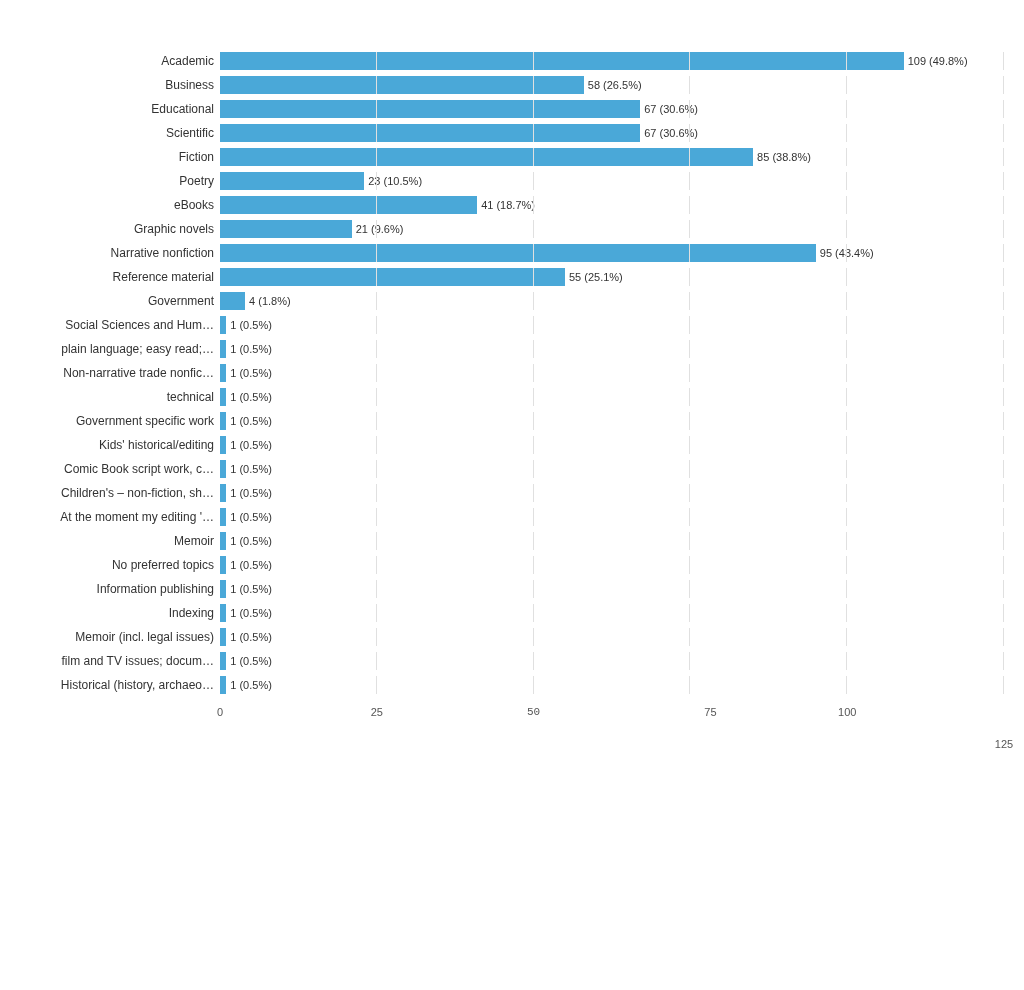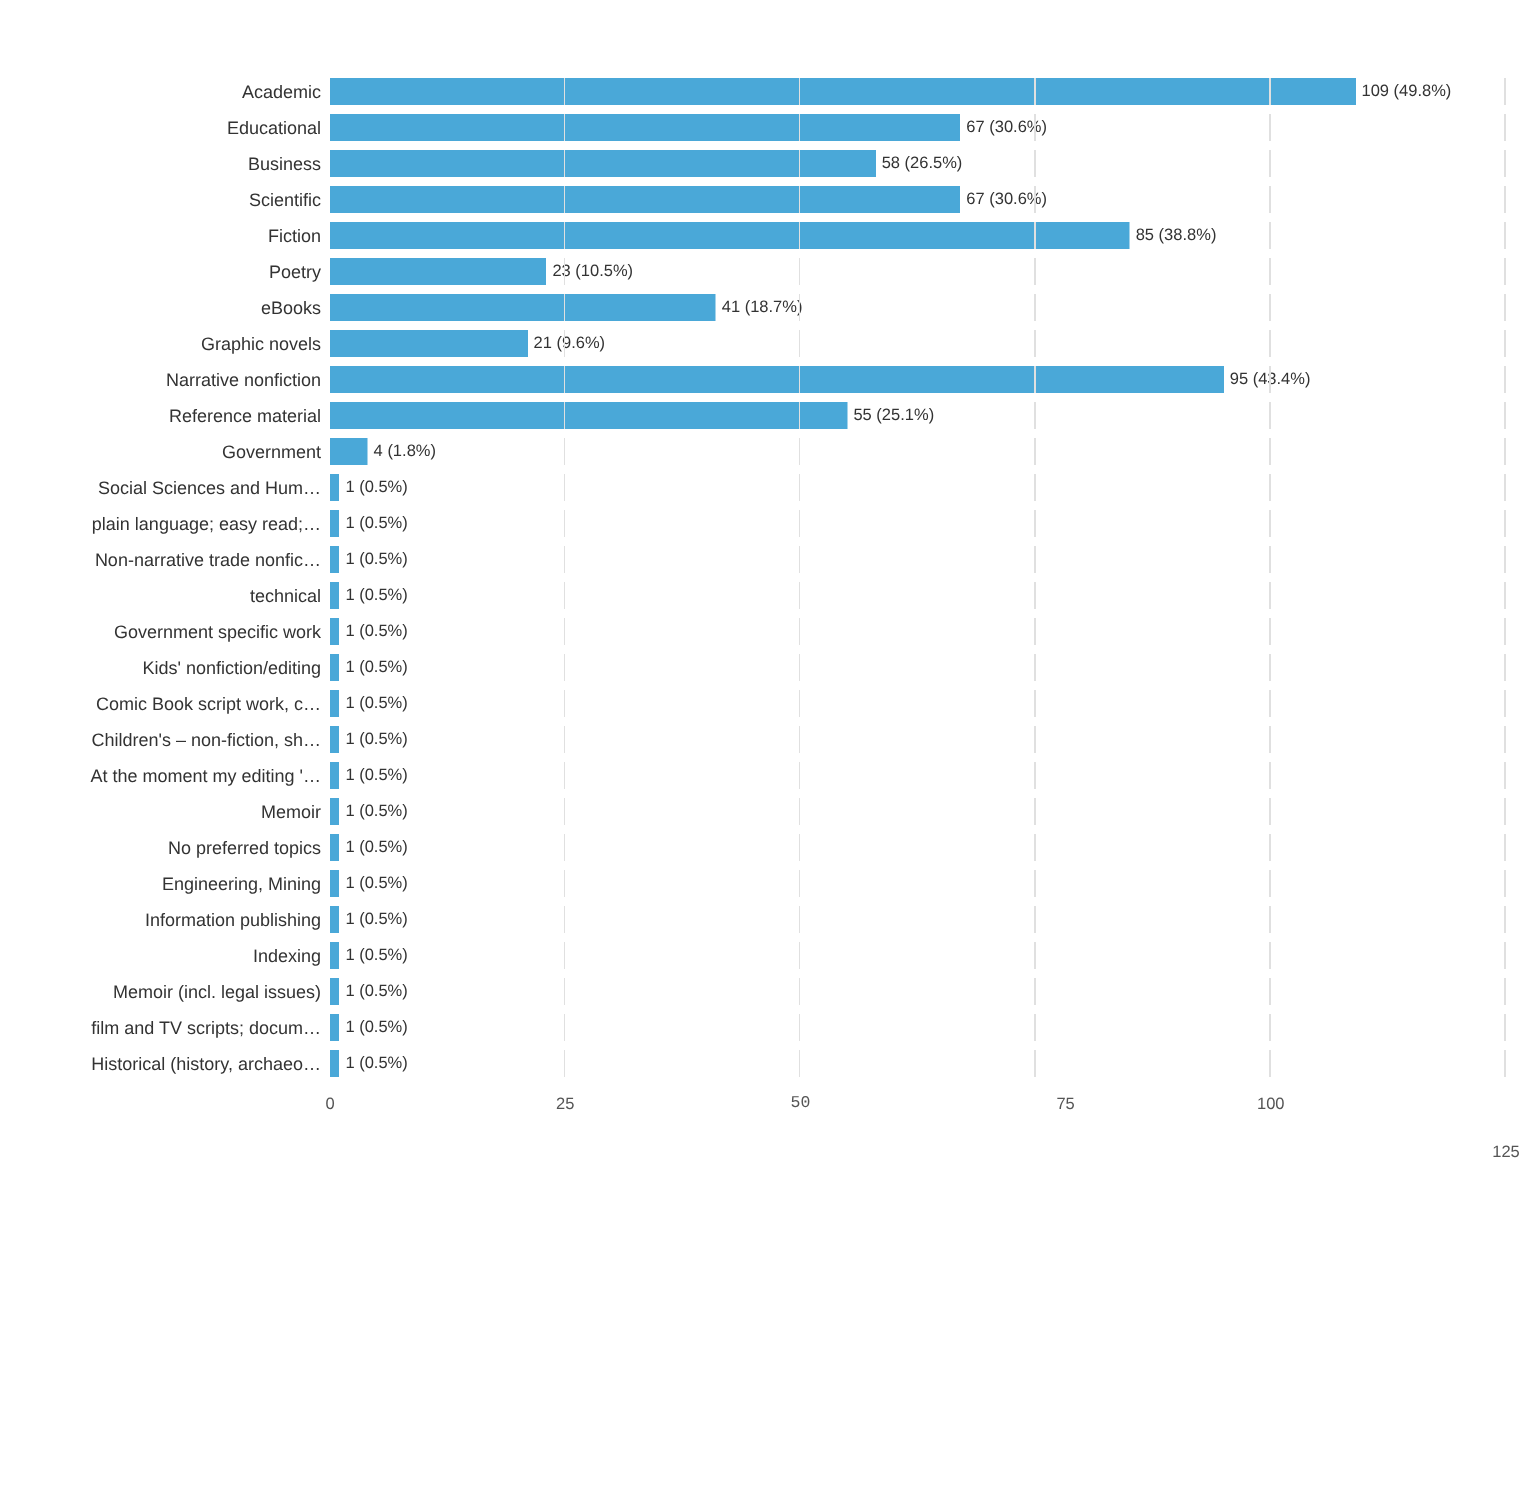--- a/index.html
+++ b/index.html
@@ -103,34 +103,34 @@
 
   <div class="chart-area" id="chart-area">
   <div class="bar-row">
         <div class="bar-label">Academic</div>
         <div class="bar-track">
           <div class="bar-fill" style="width: 87.2%;"></div>
           <span class="bar-value">109 (49.8%)</span>
         </div>
       </div>
       <div class="bar-row">
+        <div class="bar-label">Business</div>
+        <div class="bar-track">
+          <div class="bar-fill" style="width: 46.4%;"></div>
+          <span class="bar-value">58 (26.5%)</span>
+        </div>
+      </div>
+      <div class="bar-row">
         <div class="bar-label">Educational</div>
         <div class="bar-track">
           <div class="bar-fill" style="width: 53.6%;"></div>
           <span class="bar-value">67 (30.6%)</span>
         </div>
       </div>
       <div class="bar-row">
-        <div class="bar-label">Business</div>
-        <div class="bar-track">
-          <div class="bar-fill" style="width: 46.4%;"></div>
-          <span class="bar-value">58 (26.5%)</span>
-        </div>
-      </div>
-      <div class="bar-row">
         <div class="bar-label">Scientific</div>
         <div class="bar-track">
           <div class="bar-fill" style="width: 53.6%;"></div>
           <span class="bar-value">67 (30.6%)</span>
         </div>
       </div>
       <div class="bar-row">
         <div class="bar-label">Fiction</div>
         <div class="bar-track">
           <div class="bar-fill" style="width: 68%;"></div>
@@ -208,21 +208,21 @@
         </div>
       </div>
       <div class="bar-row">
         <div class="bar-label">Government specific work</div>
         <div class="bar-track">
           <div class="bar-fill" style="width: 0.8%;"></div>
           <span class="bar-value">1 (0.5%)</span>
         </div>
       </div>
       <div class="bar-row">
-        <div class="bar-label">Kids' nonfiction/editing</div>
+        <div class="bar-label">Kids' historical/editing</div>
         <div class="bar-track">
           <div class="bar-fill" style="width: 0.8%;"></div>
           <span class="bar-value">1 (0.5%)</span>
         </div>
       </div>
       <div class="bar-row">
         <div class="bar-label">Comic Book script work, c…</div>
         <div class="bar-track">
           <div class="bar-fill" style="width: 0.8%;"></div>
           <span class="bar-value">1 (0.5%)</span>
@@ -250,27 +250,20 @@
         </div>
       </div>
       <div class="bar-row">
         <div class="bar-label">No preferred topics</div>
         <div class="bar-track">
           <div class="bar-fill" style="width: 0.8%;"></div>
           <span class="bar-value">1 (0.5%)</span>
         </div>
       </div>
       <div class="bar-row">
-        <div class="bar-label">Engineering, Mining</div>
-        <div class="bar-track">
-          <div class="bar-fill" style="width: 0.8%;"></div>
-          <span class="bar-value">1 (0.5%)</span>
-        </div>
-      </div>
-      <div class="bar-row">
         <div class="bar-label">Information publishing</div>
         <div class="bar-track">
           <div class="bar-fill" style="width: 0.8%;"></div>
           <span class="bar-value">1 (0.5%)</span>
         </div>
       </div>
       <div class="bar-row">
         <div class="bar-label">Indexing</div>
         <div class="bar-track">
           <div class="bar-fill" style="width: 0.8%;"></div>
@@ -278,21 +271,21 @@
         </div>
       </div>
       <div class="bar-row">
         <div class="bar-label">Memoir (incl. legal issues)</div>
         <div class="bar-track">
           <div class="bar-fill" style="width: 0.8%;"></div>
           <span class="bar-value">1 (0.5%)</span>
         </div>
       </div>
       <div class="bar-row">
-        <div class="bar-label">film and TV scripts; docum…</div>
+        <div class="bar-label">film and TV issues; docum…</div>
         <div class="bar-track">
           <div class="bar-fill" style="width: 0.8%;"></div>
           <span class="bar-value">1 (0.5%)</span>
         </div>
       </div>
       <div class="bar-row">
         <div class="bar-label">Historical (history, archaeo…</div>
         <div class="bar-track">
           <div class="bar-fill" style="width: 0.8%;"></div>
           <span class="bar-value">1 (0.5%)</span>

